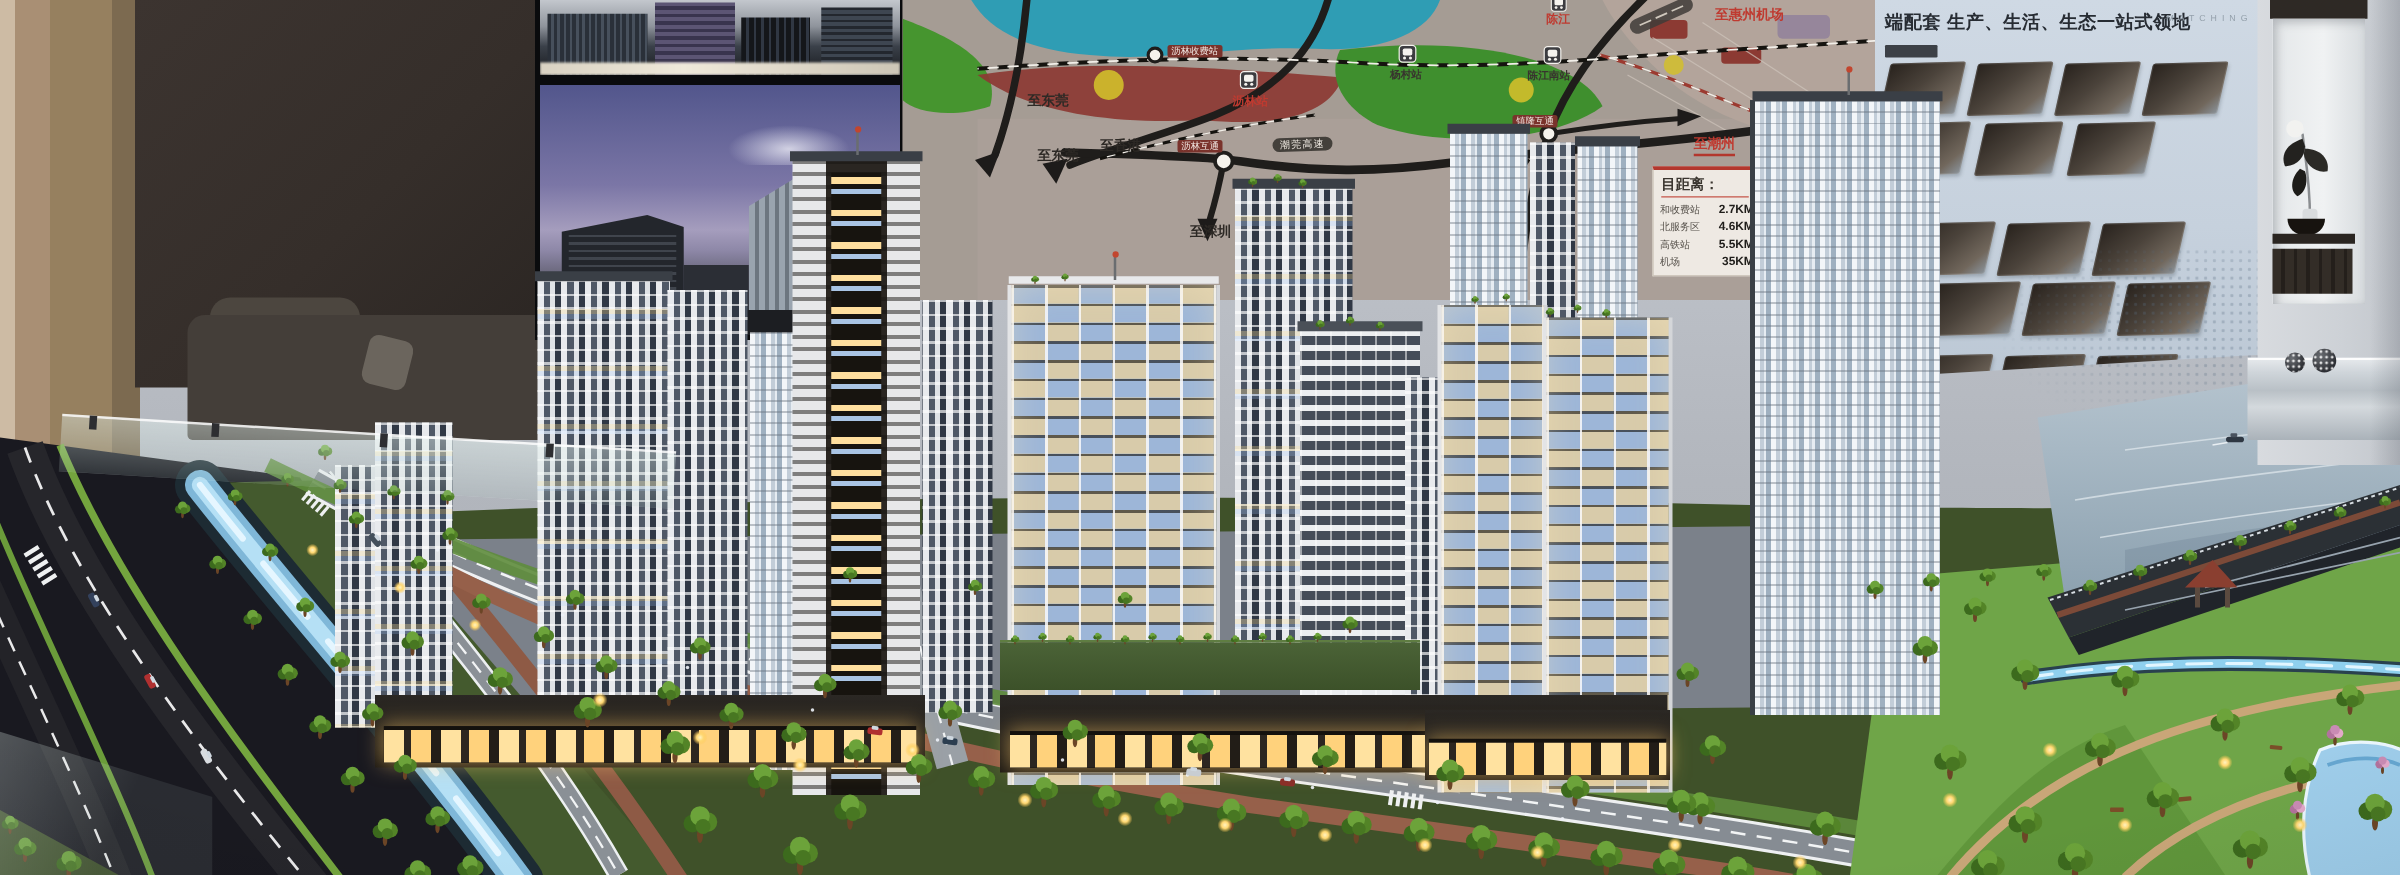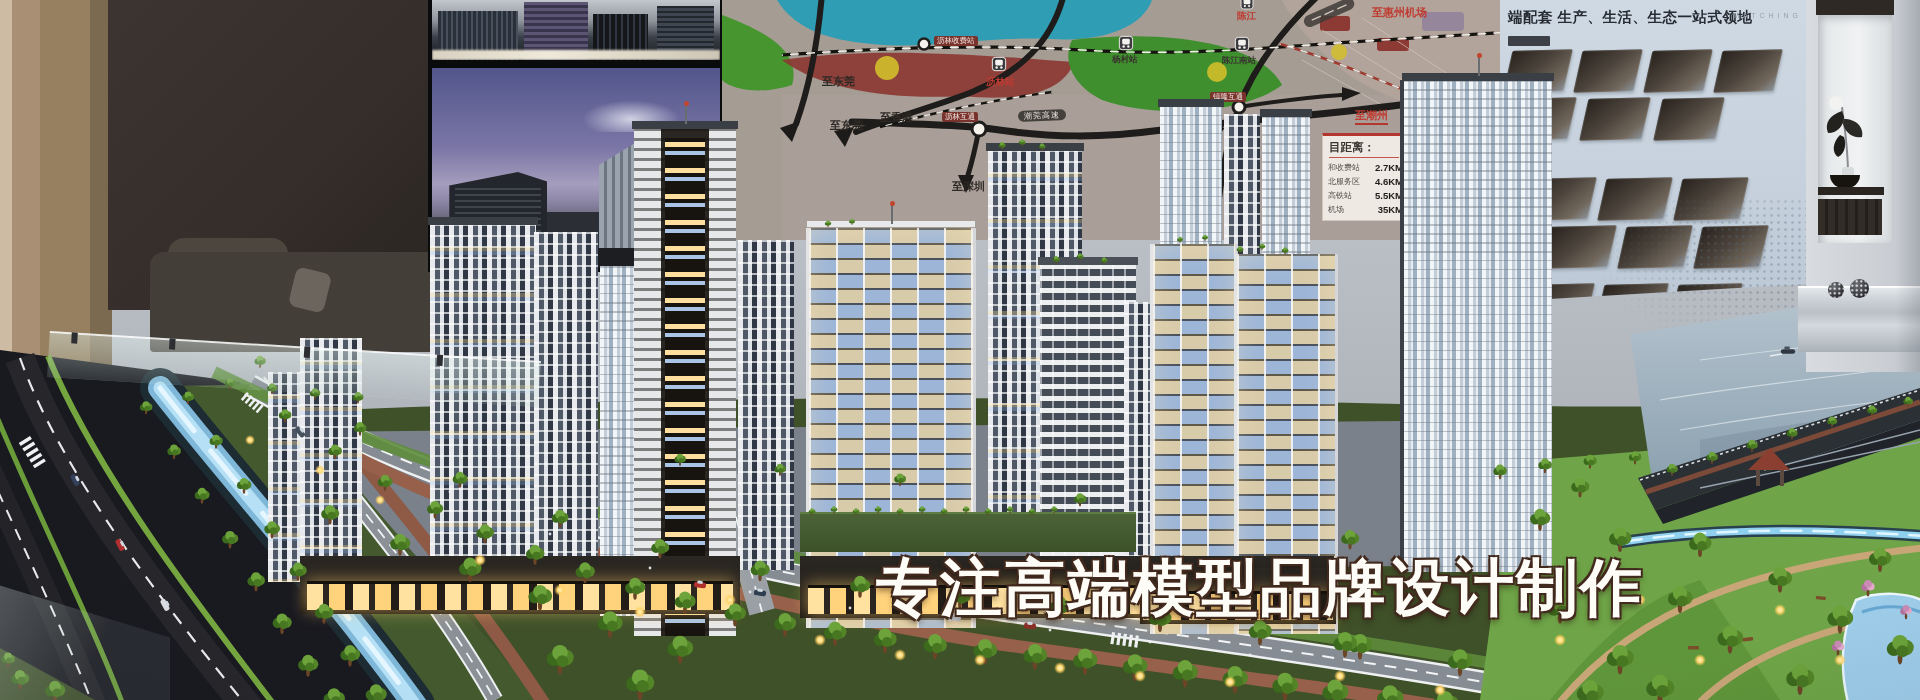--- a/index.html
+++ b/index.html
@@ -699,16 +699,15 @@
   </svg>
 
   <div class="abs glass">
     <div class="clamp" style="left:22px"></div>
     <div class="clamp" style="left:120px"></div>
     <div class="clamp" style="left:255px"></div>
     <div class="clamp" style="left:388px"></div>
   </div>
   <div class="abs glass2"></div>
 
-  <div class="abs overlay-title">专注高端模型品牌设计制作</div>
 
   <div class="abs vignette"></div>
 </div>
 
 </body></html>

